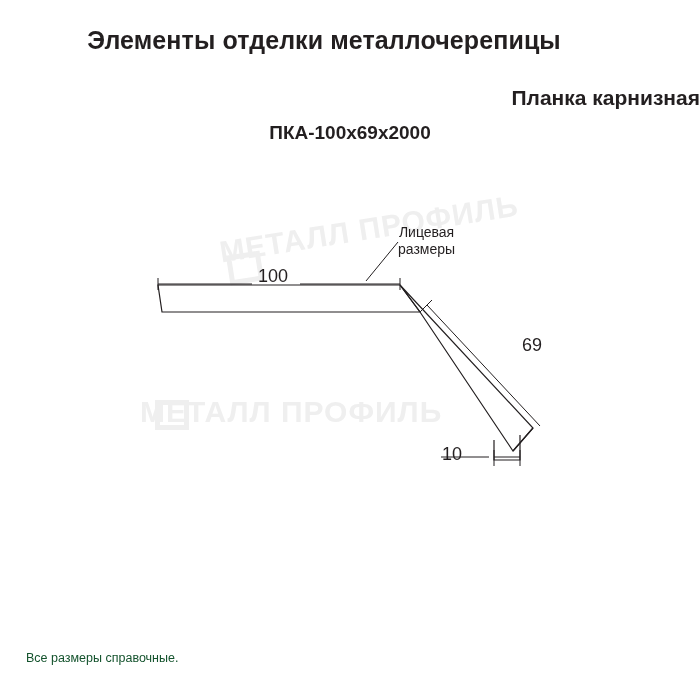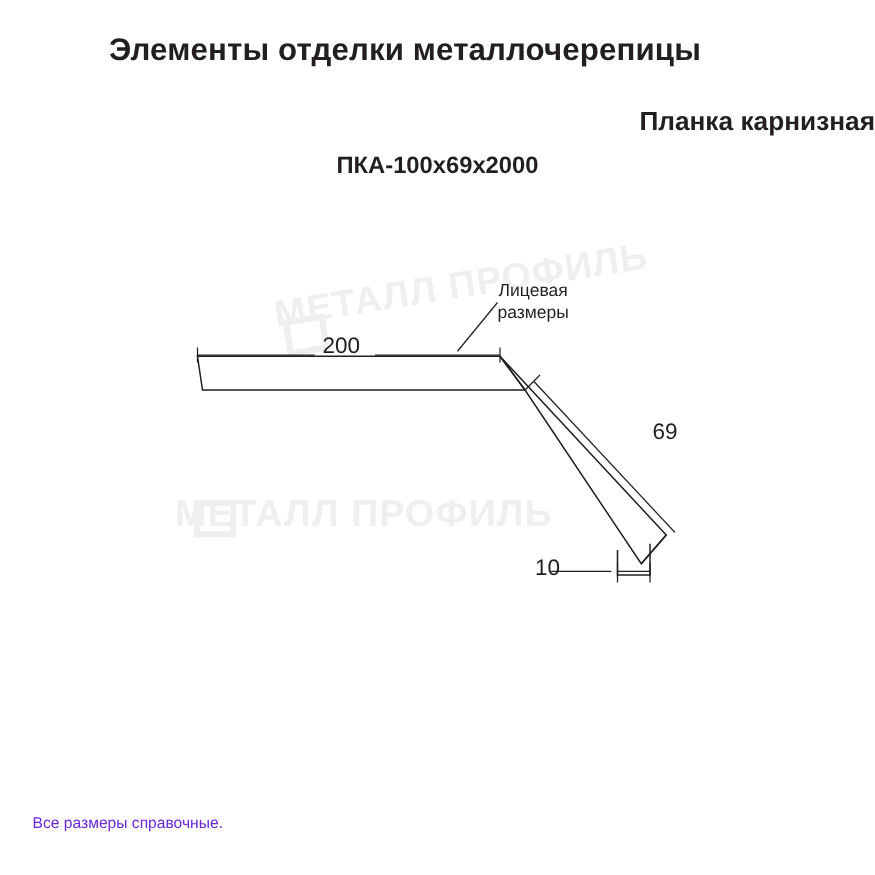--- a/index.html
+++ b/index.html
@@ -109,28 +109,28 @@
     line-height: 17px;
     color: #231f20;
   }
   .dim {
     position: absolute;
     font-size: 18px;
     color: #231f20;
   }
   .dim-100 { left: 258px; top: 116px; }
   .dim-69  { left: 482px; top: 185px; margin-left: 40px; }
-  .dim-10  { left: 428px; top: 294px; }
+  .dim-10  { left: 442px; top: 294px; }
   .notes {
     position: absolute;
     left: 26px;
     top: 650px;
     font-size: 12.5px;
     line-height: 17px;
-    color: #6d28d9;
+    color: #14532d;
   }
 </style>
 </head>
 <body>
 
 <div class="page">
 
   <div class="title-main">Элементы отделки металлочерепицы</div>
   <div class="title-sub">Планка карнизная</div>
   <div class="title-code">ПКА-100x69x2000</div>
@@ -178,21 +178,21 @@
         <path d="M494,300 L494,316"></path>
         <path d="M520,300 L520,316"></path>
       </g>
     </svg>
 
     <div class="label-face">
       <div>Лицевая</div>
       <div>размеры</div>
     </div>
 
-    <div class="dim dim-100">200</div>
+    <div class="dim dim-100">100</div>
     <div class="dim dim-69">69</div>
     <div class="dim dim-10">10</div>
   </div>
 
   <div class="notes">
     <div>Все размеры справочные.</div>
   </div>
 
 </div>
 

